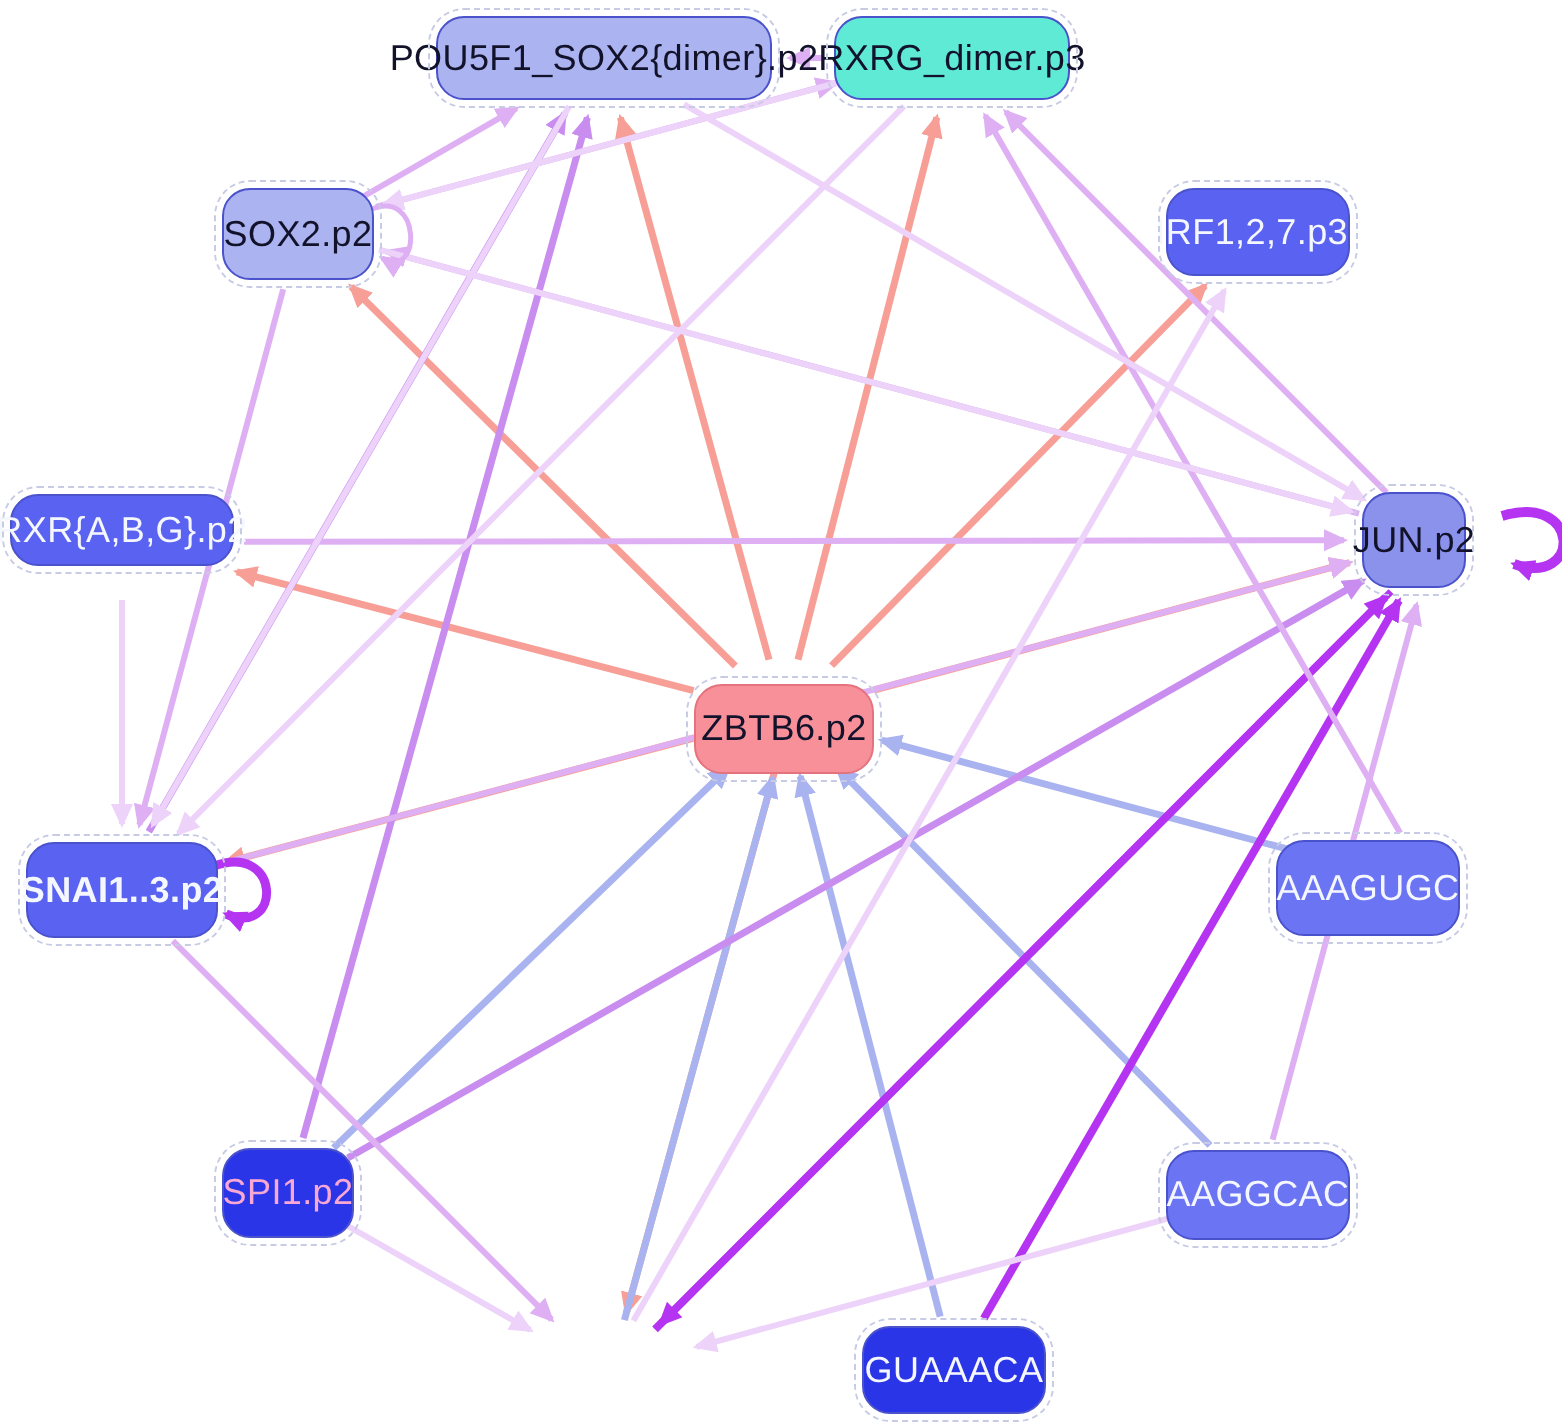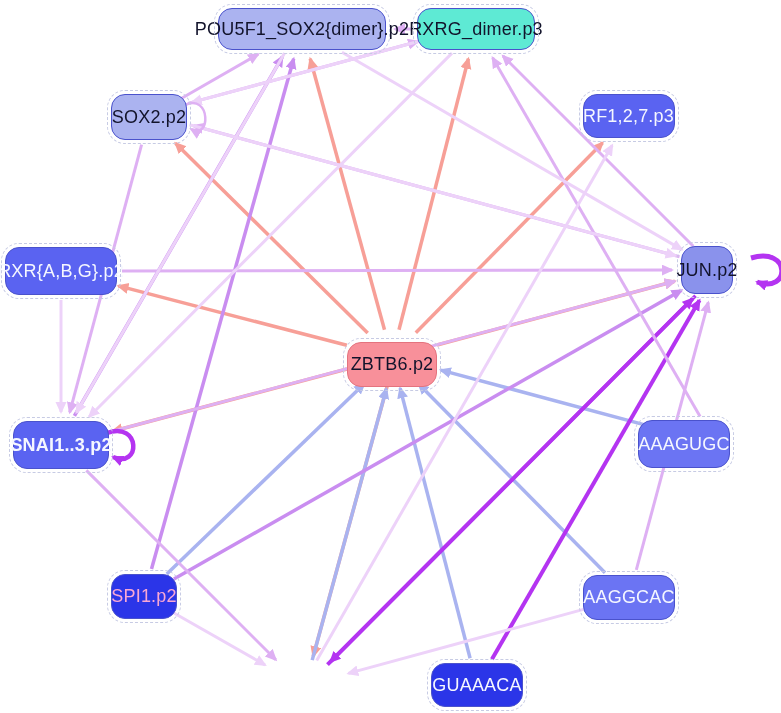--- a/index.html
+++ b/index.html
@@ -105,21 +105,21 @@
     </div>
     <div class="node" style="left: 417px; top: 8px; width: 118px; height: 42px; background: #5eead4; border: 1px solid rgb(74, 82, 204); color: rgb(18, 19, 43);">
       <span class="node-label">RXRG_dimer.p3</span>
     </div>
     <div class="node" style="left: 111px; top: 94px; width: 76px; height: 46px; background: rgb(171, 179, 240); border: 1px solid rgb(74, 82, 204); color: rgb(18, 19, 43);">
       <span class="node-label">SOX2.p2</span>
     </div>
     <div class="node" style="left: 583px; top: 94px; width: 92px; height: 44px; background: rgb(90, 99, 241); border: 1px solid rgb(74, 82, 204); color: rgb(245, 247, 255); justify-content: flex-end;">
       <span class="node-label">IRF1,2,7.p3</span>
     </div>
-    <div class="node" style="left: 5px; top: 247px; width: 112px; height: 48px; background: rgb(90, 99, 241); border: 1px solid rgb(74, 82, 204); color: rgb(245, 247, 255);">
+    <div class="node" style="left: 5px; top: 247px; width: 112px; height: 36px; background: rgb(90, 99, 241); border: 1px solid rgb(74, 82, 204); color: rgb(245, 247, 255);">
       <span class="node-label">RXR{A,B,G}.p2</span>
     </div>
     <div class="node" style="left: 681px; top: 246px; width: 52px; height: 48px; background: rgb(138, 146, 236); border: 1px solid rgb(74, 82, 204); color: rgb(18, 19, 43);">
       <span class="node-label">JUN.p2</span>
     </div>
     <div class="node" style="left: 347px; top: 342px; width: 90px; height: 45px; background: rgb(248, 144, 154); border: 1px solid rgb(228, 115, 126); color: rgb(18, 19, 43);">
       <span class="node-label">ZBTB6.p2</span>
     </div>
     <div class="node" style="left: 13px; top: 421px; width: 96px; height: 48px; background: rgb(90, 99, 241); border: 1px solid rgb(74, 82, 204); color: rgb(245, 247, 255); font-weight: bold;">
       <span class="node-label">SNAI1..3.p2</span>

